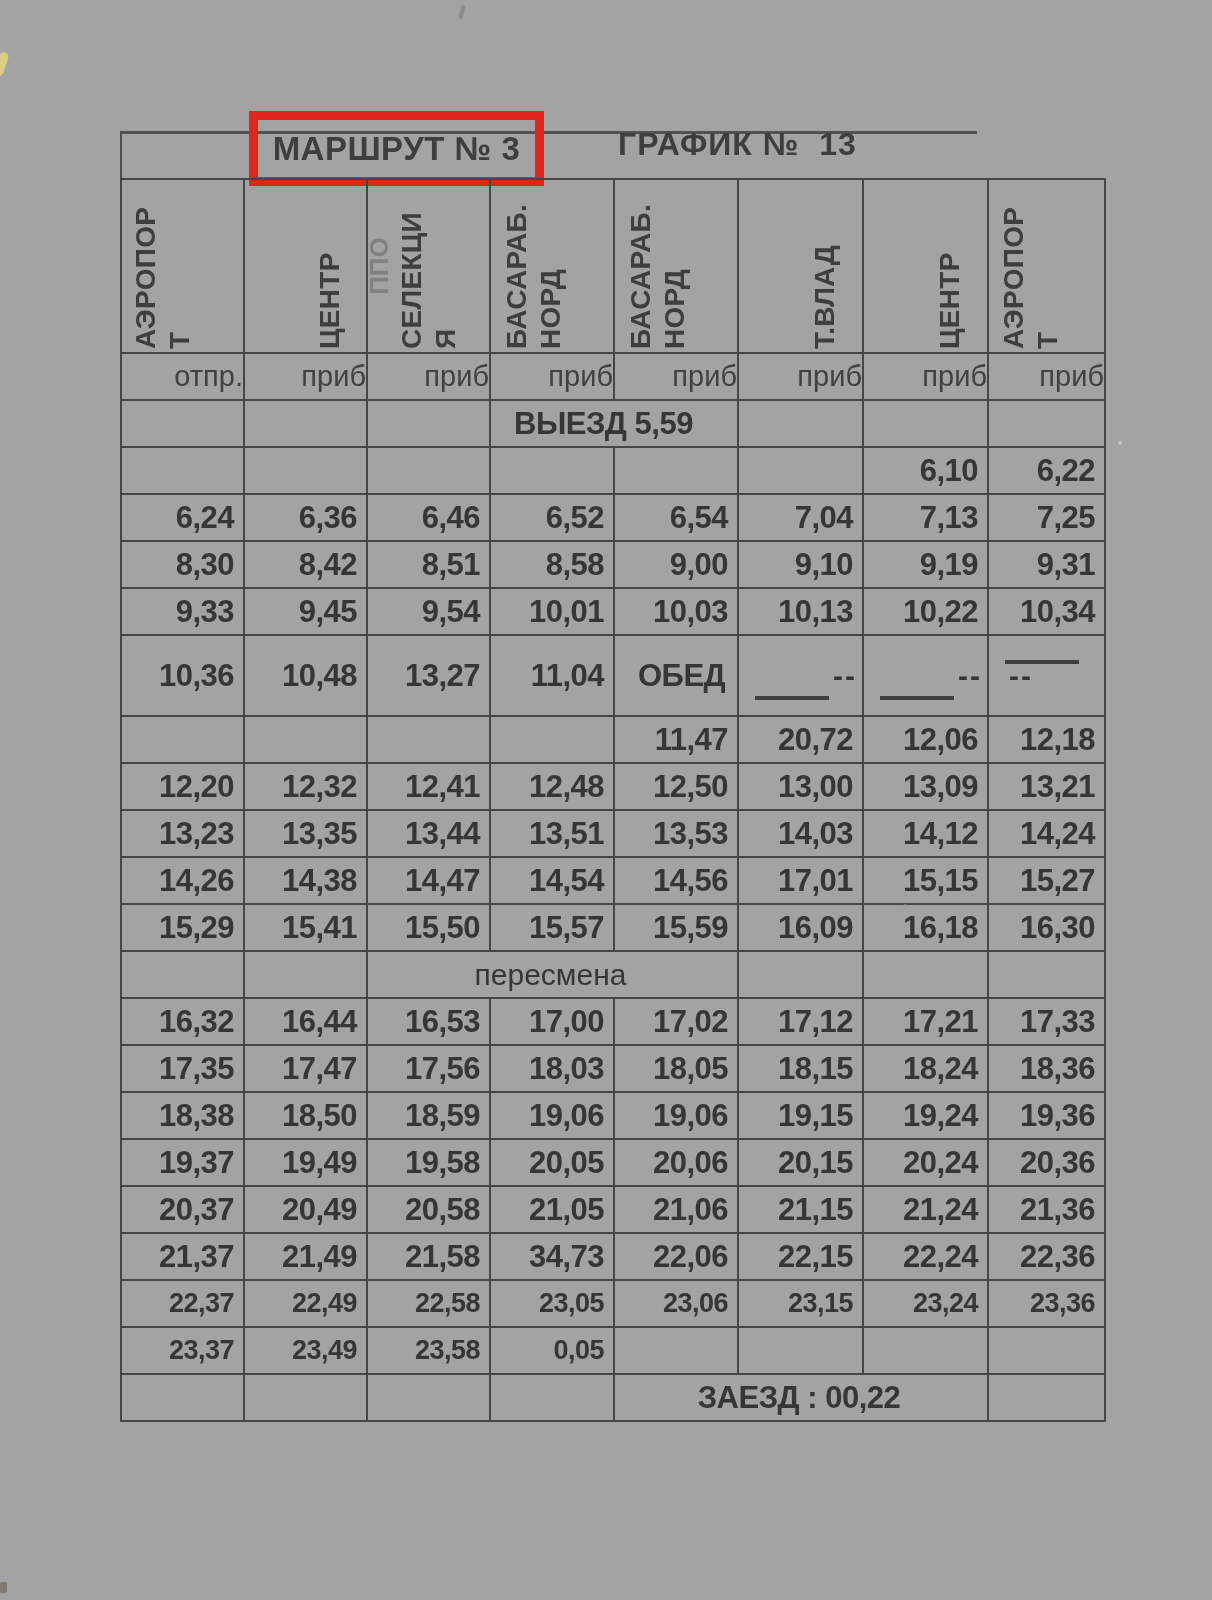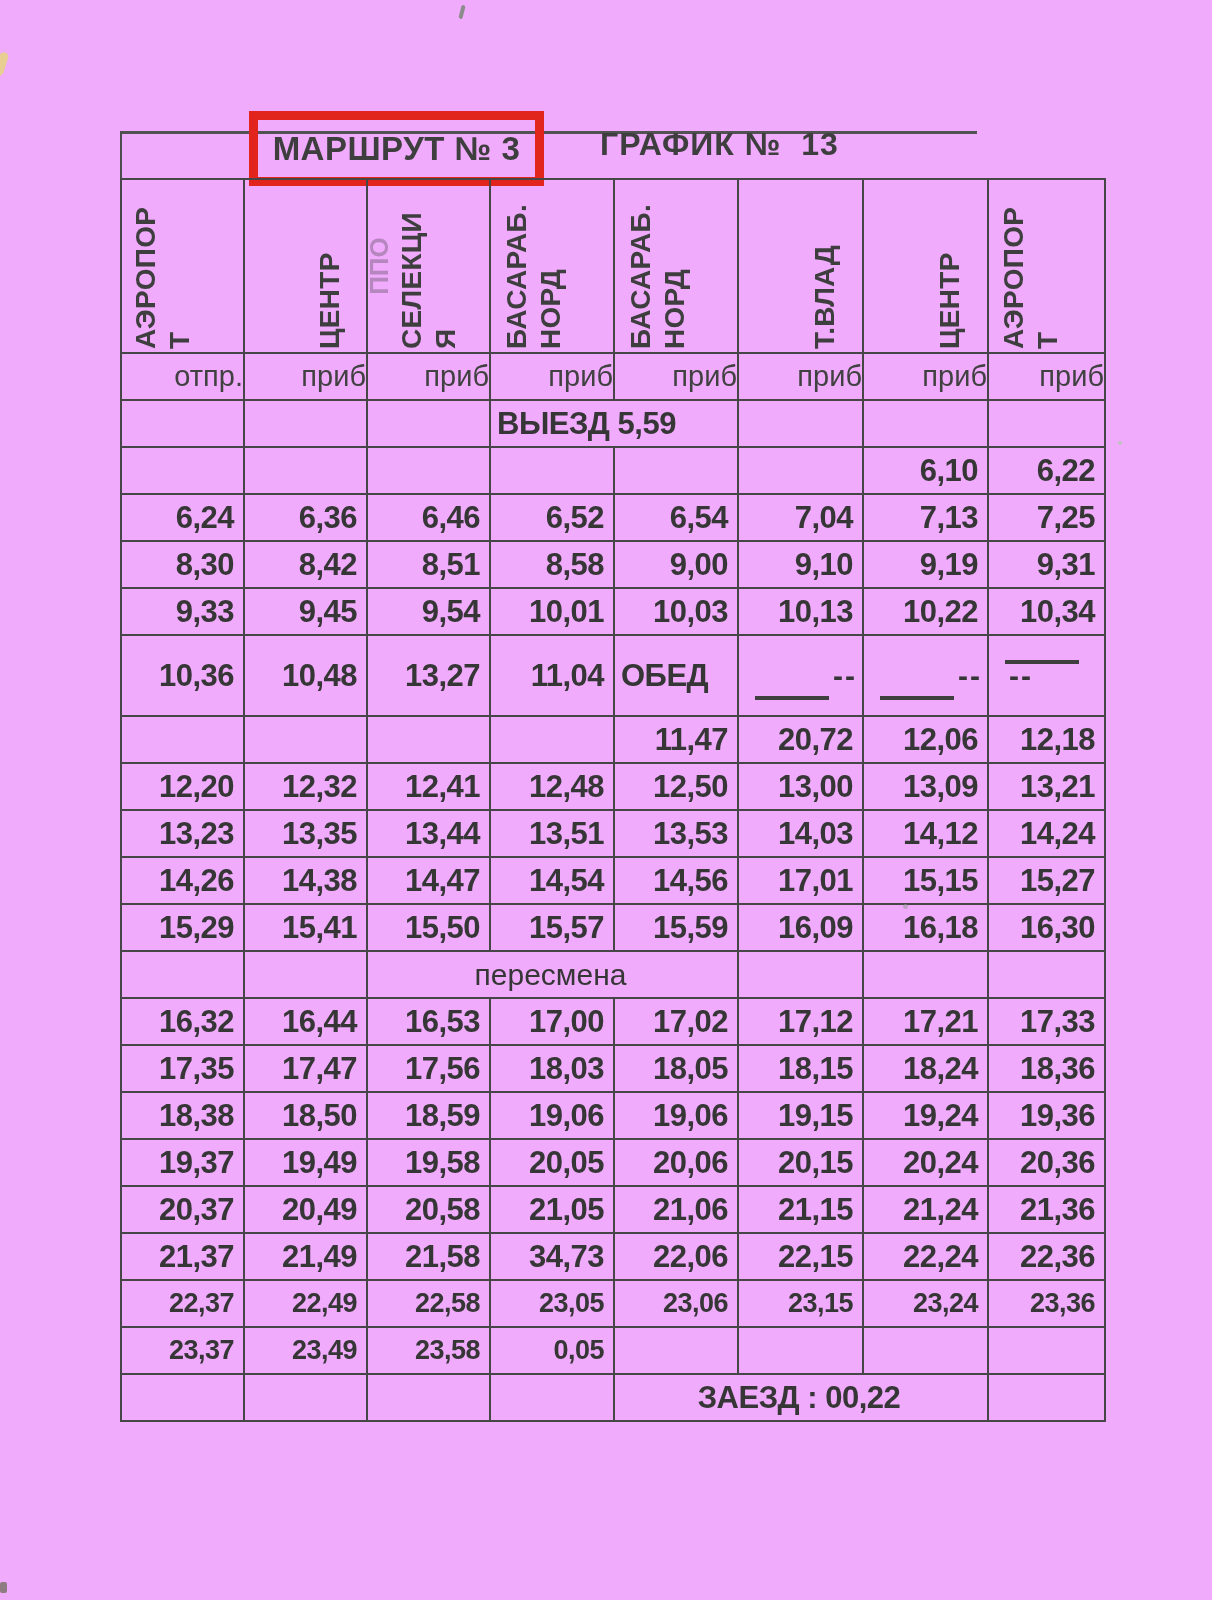--- a/index.html
+++ b/index.html
@@ -1,28 +1,28 @@
 <!DOCTYPE html>
 <html><head>
 <meta charset="utf-8">
 <style>
   html,body{margin:0;padding:0;background:#ffffff;}
-  .page{position:relative;width:1212px;height:1600px;background:#f0abfc;overflow:hidden;
+  .page{position:relative;width:1212px;height:1600px;background:#a3a3a3;overflow:hidden;
         font-family:"Liberation Sans", sans-serif;color:#3b3b3b;}
 
   
   .title-topline{position:absolute;left:120px;top:131px;width:857px;height:0;
                  border-top:3px solid #525252;}
   .title-leftline{position:absolute;left:120px;top:131px;height:47px;width:0;
                   border-left:2px solid #4d4d4d;}
   .red-box{position:absolute;left:249px;top:111px;width:277px;height:57px;
            border:9px solid #e1251d;display:flex;align-items:center;justify-content:center;
            background:transparent;}
   .route-title{font-size:33px;font-weight:700;letter-spacing:.5px;color:#3e3e3e;white-space:pre;}
-  .schedule-title{position:absolute;left:600px;top:126px;font-size:32px;font-weight:700;
+  .schedule-title{position:absolute;left:618px;top:126px;font-size:32px;font-weight:700;
                   letter-spacing:1px;color:#3e3e3e;white-space:pre;}
 
   
   table.tt{position:absolute;left:120px;top:178px;width:986px;border-collapse:collapse;
            table-layout:fixed;}
   .tt th,.tt td{border:2px solid #464646;padding:0;}
 
   
   .tt thead tr.stops th{height:172px;position:relative;overflow:hidden;}
   .vt{position:absolute;left:50%;top:50%;transform:translate(-50%,-50%) rotate(-90deg);
@@ -39,21 +39,21 @@
         width:150px;text-align:center;font-weight:700;font-size:26px;color:rgba(60,60,60,.32);}
 
   
   .tt tr.dirs td{height:45px;font-size:29px;font-weight:400;text-align:right;
                  padding-left:8px;color:#414141;}
 
   
   .tt tbody td{height:45px;font-size:31px;font-weight:700;text-align:right;
                padding-right:9px;letter-spacing:-.5px;color:#363636;}
   .tt tbody tr.small td{font-size:27px;}
-  .tt tbody td.note-left{text-align:left;padding-left:6px;padding-right:0;}
+  .tt tbody td.note-left{text-align:left;padding-left:23px;padding-right:0;}
   .tt tbody td.note-center{text-align:center;padding-right:4px;}
   .tt tbody td.plain{font-weight:400;letter-spacing:0;font-size:30px;}
   .tt tbody td.dashcell{vertical-align:bottom;text-align:left;padding:0 0 7px 16px;}
   .uline{display:inline-block;width:74px;height:4px;border-bottom:4px solid #3f3f3f;}
   .ddash{display:inline-block;font-weight:700;font-size:30px;letter-spacing:2px;
          position:relative;top:-14px;margin-left:4px;line-height:0;}
 
   
   .art{position:absolute;display:block;}
   .a1{left:460px;top:5px;width:4px;height:14px;background:#8b8b8b;border-radius:2px;

